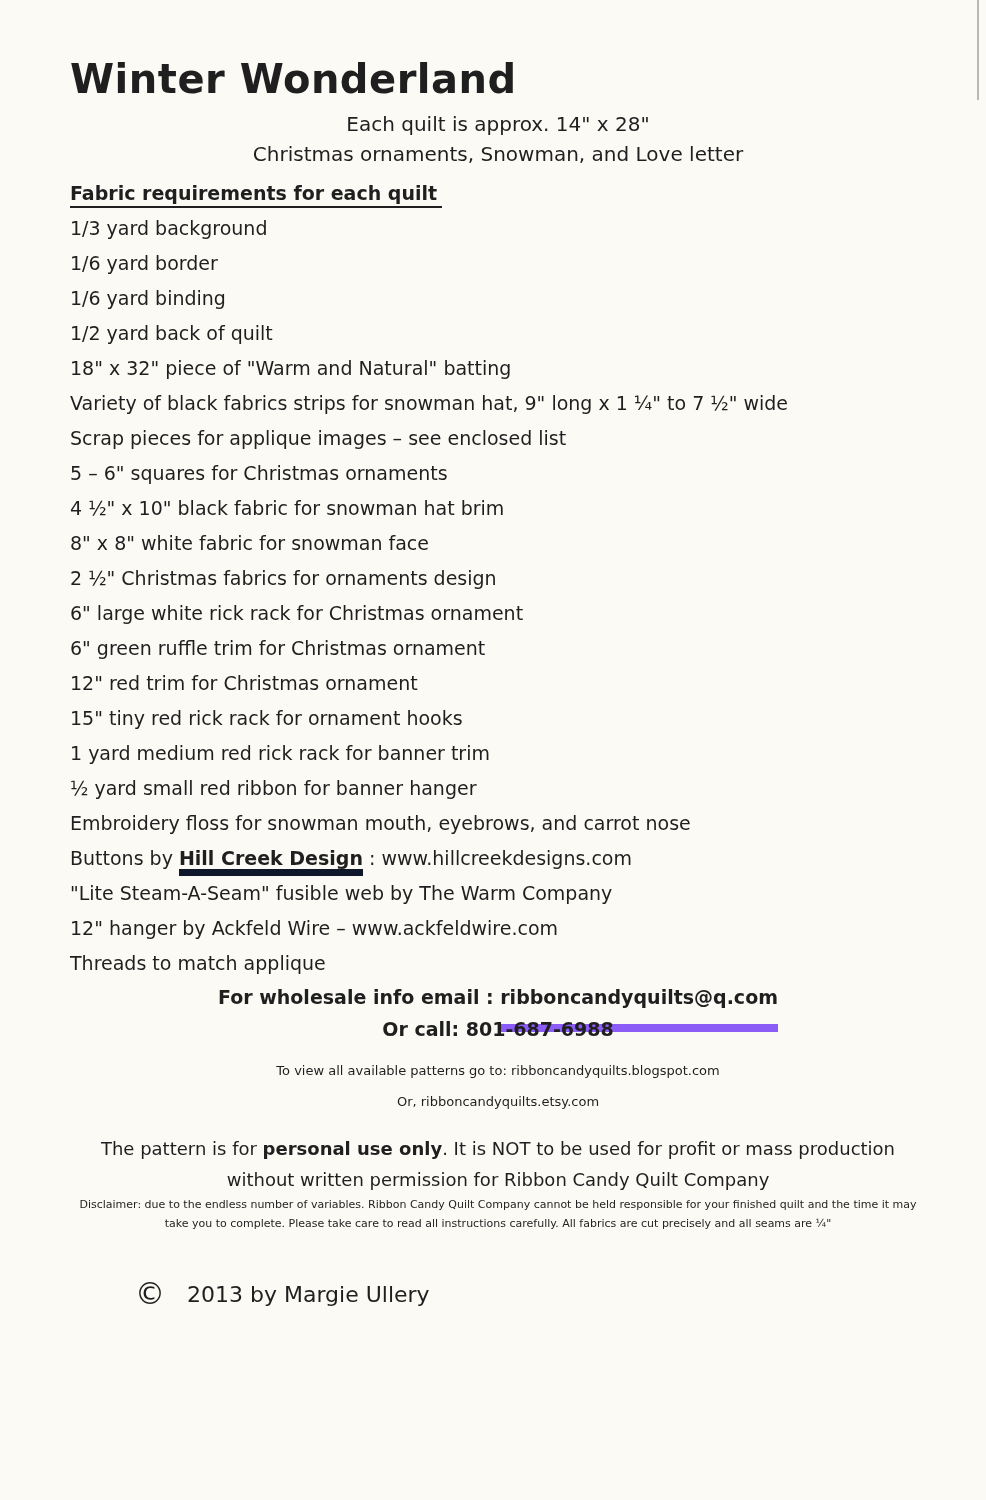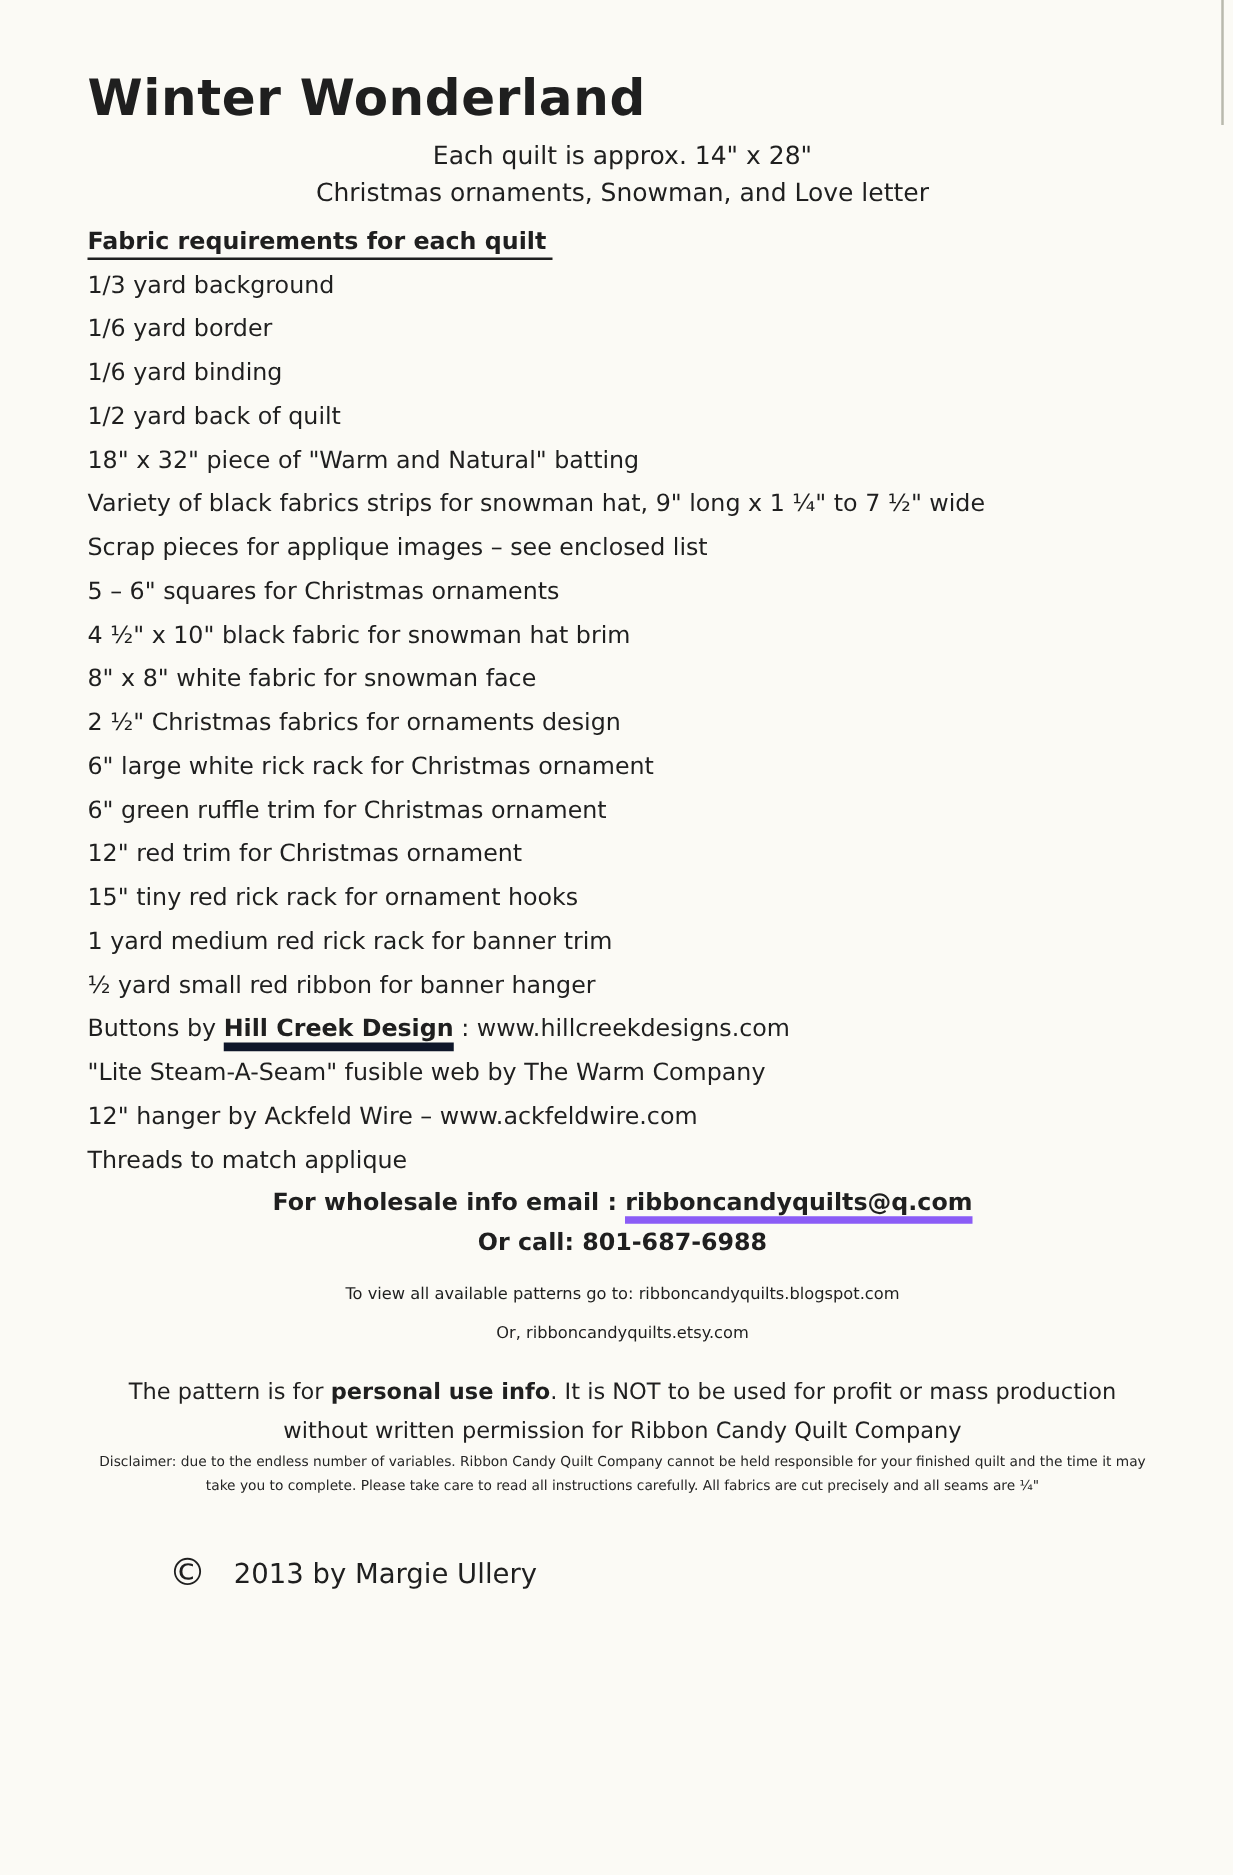--- a/index.html
+++ b/index.html
@@ -33,22 +33,22 @@
     border-bottom: 2px solid #1f1f1f;
     padding-right: 5px; padding-bottom: 1px;
     display: inline-block; line-height: 24px;
   }
   .brand-u {
     font-weight: bold;
     border-bottom: 7px solid #0f172a;
     padding-bottom: 0;
   }
   .email-u {
-    border-bottom: 6px solid #8b5cf6;
-    padding-bottom: 0;
+    border-bottom: 8px solid #8b5cf6;
+    padding-bottom: 16px;
   }
 
   .center { text-align: center; white-space: nowrap; }
   .contact-line { font-size: 19px; line-height: 32px; font-weight: bold; }
   .patterns-line { font-size: 13px; line-height: 31px; font-weight: normal; }
   .mt10 { margin-top: 10px; }
   .mt16 { margin-top: 16px; }
 
   .notice-line { font-size: 18px; line-height: 31px; }
   .bold { font-weight: bold; }
@@ -105,38 +105,39 @@
   <div class="line">5 – 6" squares for Christmas ornaments</div>
   <div class="line">4 ½" x 10" black fabric for snowman hat brim</div>
   <div class="line">8" x 8" white fabric for snowman face</div>
   <div class="line">2 ½" Christmas fabrics for ornaments design</div>
   <div class="line">6" large white rick rack for Christmas ornament</div>
   <div class="line">6" green ruffle trim for Christmas ornament</div>
   <div class="line">12" red trim for Christmas ornament</div>
   <div class="line">15" tiny red rick rack for ornament hooks</div>
   <div class="line">1 yard medium red rick rack for banner trim</div>
   <div class="line">½ yard small red ribbon for banner hanger</div>
+  <div class="line">Embroidery floss for snowman mouth, eyebrows, and carrot nose</div>
 
   <div class="line">
     <span>Buttons by </span><span class="brand-u">Hill Creek Design</span><span> : www.hillcreekdesigns.com</span>
   </div>
   <div class="line">"Lite Steam-A-Seam" fusible web by The Warm Company</div>
   <div class="line">12" hanger by Ackfeld Wire – www.ackfeldwire.com</div>
   <div class="line">Threads to match applique</div>
 
   <div class="center contact-line">
     <span>For wholesale info email : </span><span class="email-u">ribboncandyquilts@q.com</span>
   </div>
   <div class="center contact-line">Or call:  801-687-6988</div>
 
   <div class="center patterns-line mt10">To view all available patterns go to:  ribboncandyquilts.blogspot.com</div>
   <div class="center patterns-line">Or, ribboncandyquilts.etsy.com</div>
 
   <div class="center notice-line mt16">
-    <span>The pattern is for </span><span class="bold">personal use info</span><span>.  It is NOT to be used for profit or mass production</span>
+    <span>The pattern is for </span><span class="bold">personal use only</span><span>.  It is NOT to be used for profit or mass production</span>
   </div>
   <div class="center notice-line">without written permission for Ribbon Candy Quilt Company</div>
 
   <div class="center disclaimer">Disclaimer:  due to the endless number of variables. Ribbon Candy Quilt Company cannot be held responsible for your finished quilt and the time it may</div>
   <div class="center disclaimer">take you to complete.  Please take care to read all instructions carefully.  All fabrics are cut precisely and all seams are ¼"</div>
 
   <div class="footer">
     <div class="copyright">
       <span class="csym">©</span>
       <span class="ctext">2013 by Margie Ullery</span>

